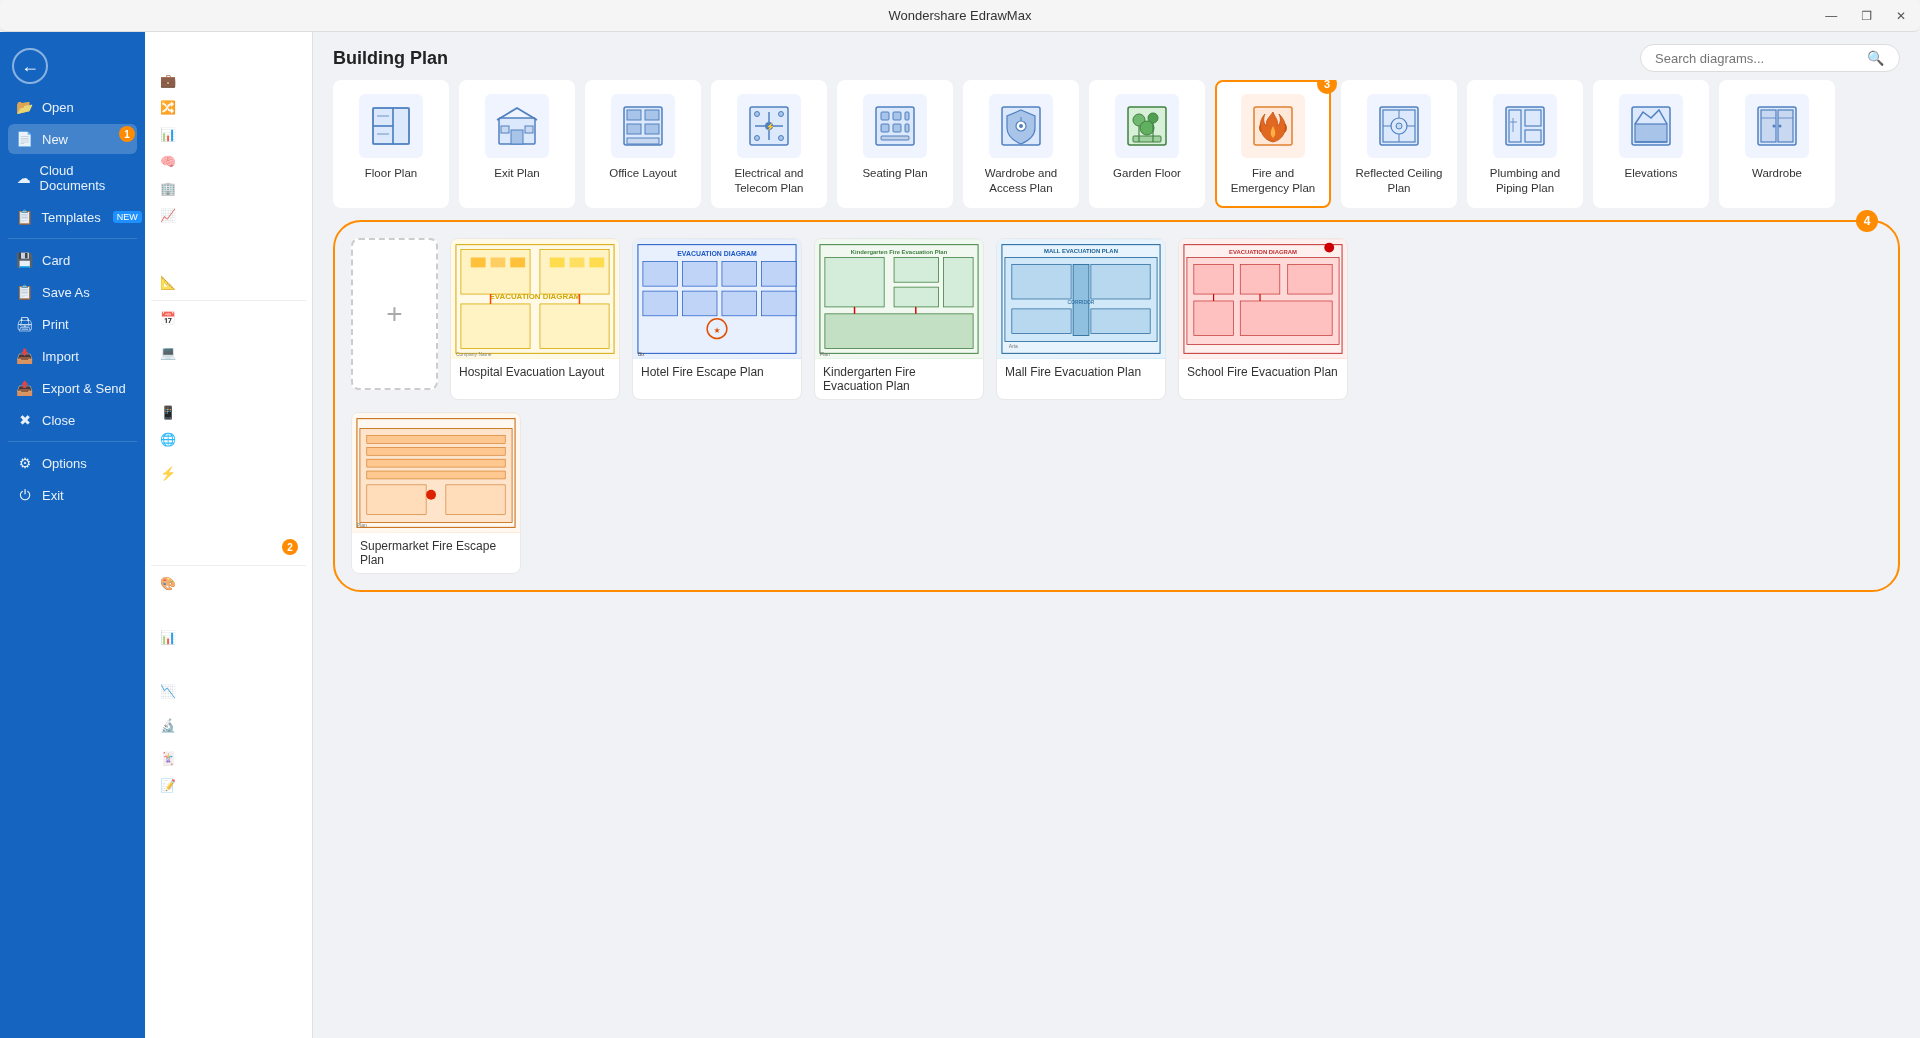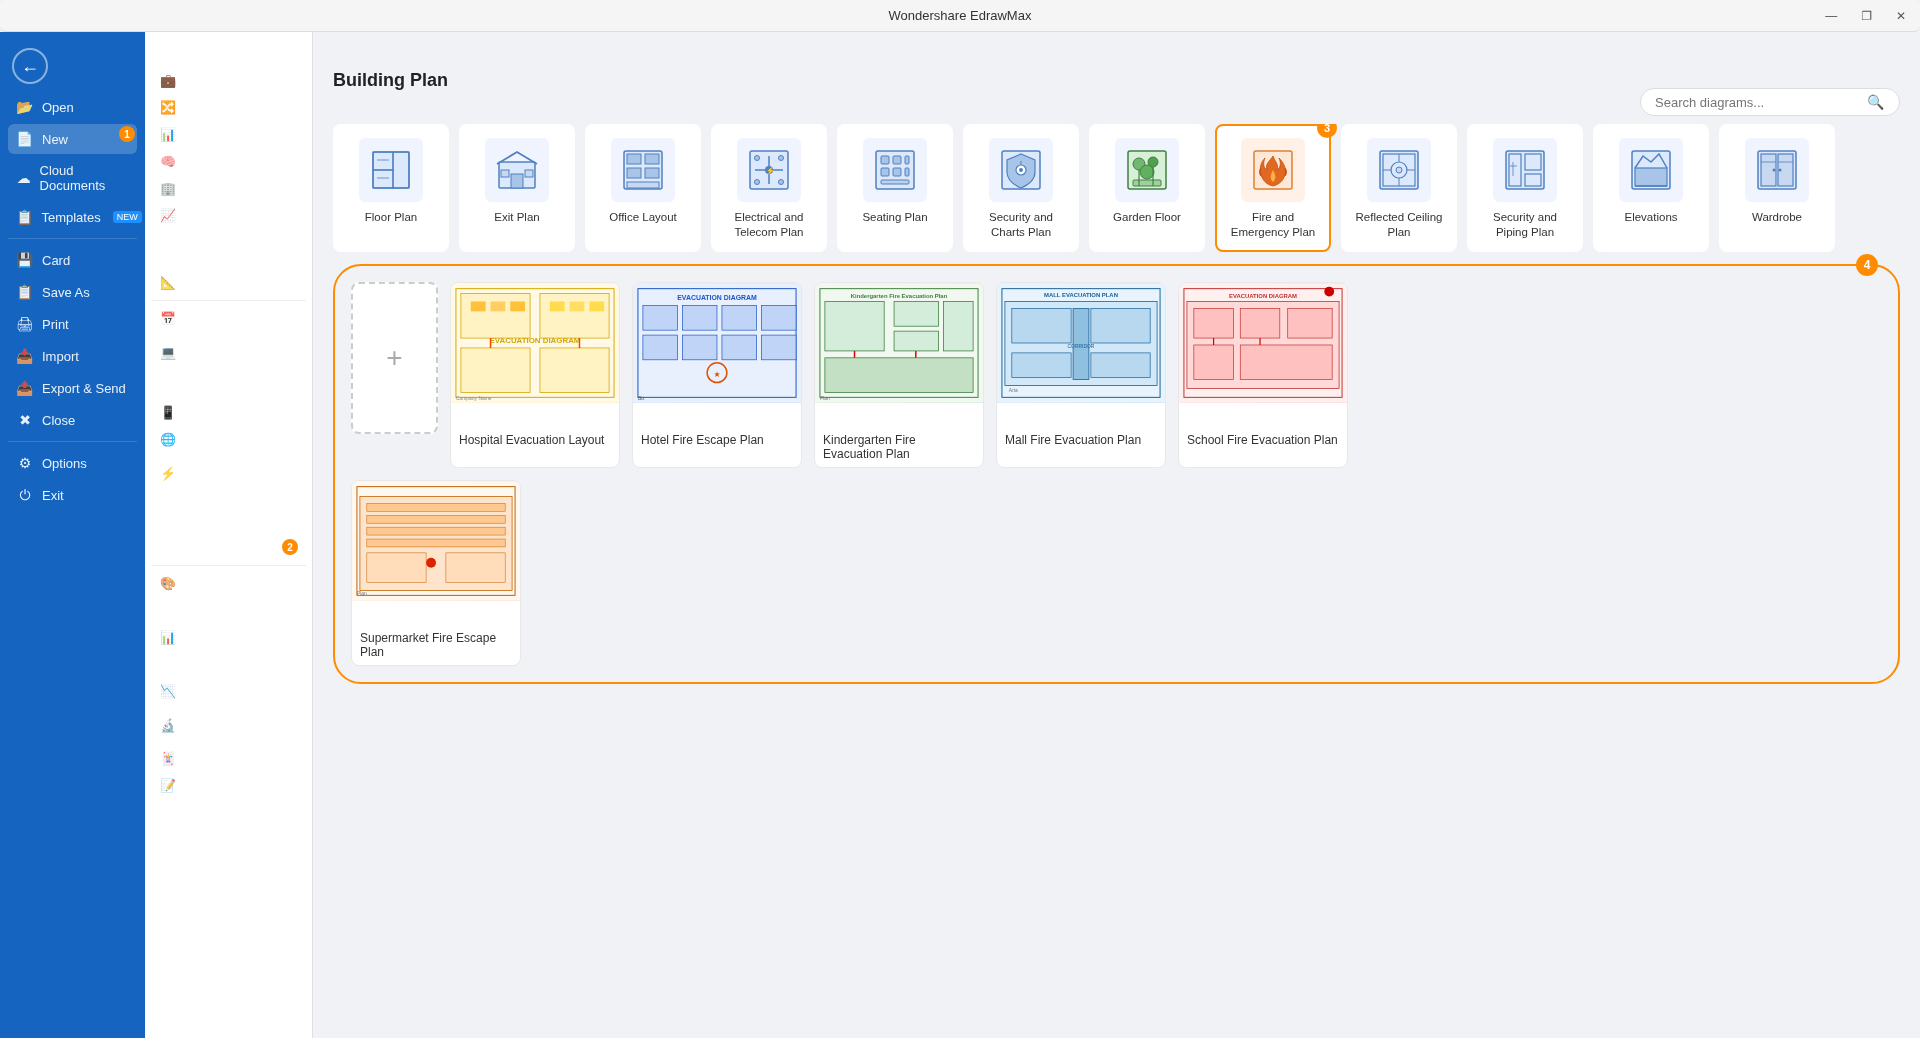--- a/index.html
+++ b/index.html
@@ -130,21 +130,20 @@
     }
     .search-box {
       display: flex;
       align-items: center;
       background: white;
       border: 1px solid #ddd;
       border-radius: 20px;
       padding: 5px 14px;
       width: 260px;
       gap: 8px;
-      margin-top: 44px;
     }
     .search-input {
       border: none;
       outline: none;
       font-size: 13px;
       color: #555;
       flex: 1;
       background: transparent;
     }
     .search-icon-wrap { color: #999; font-size: 14px; cursor: pointer; }
@@ -238,21 +237,20 @@
       width: 100%; height: 120px;
       background: #e8edf5;
       display: flex; align-items: flex-start; justify-content: center;
       overflow: hidden;
     }
     .featured-card-label {
       padding: 6px 8px;
       font-size: 12px;
       color: #333;
       font-weight: 500;
-      margin-top: 24px;
     }
     .new-card {
       width: 87px;
       height: 152px;
       background: white;
       border-radius: 8px;
       border: 2px dashed #ccc;
       display: flex; align-items: center; justify-content: center;
       cursor: pointer;
       font-size: 28px;
@@ -563,21 +561,21 @@
           <div class="template-card">
             <div class="template-icon-wrap">
               <svg viewBox="0 0 44 44">
                 <rect x="3" y="3" width="38" height="38" rx="2" fill="#dce8fb" stroke="#5080c0" stroke-width="1.5"></rect>
                 <path d="M22 6 L36 12 L36 24 Q36 34 22 40 Q8 34 8 24 L8 12 Z" fill="#a8c4e8" stroke="#5080c0" stroke-width="1.2"></path>
                 <circle cx="22" cy="22" r="5" fill="white" stroke="#5080c0" stroke-width="1.2"></circle>
                 <circle cx="22" cy="22" r="2" fill="#5080c0"></circle>
                 <line x1="22" y1="17" x2="22" y2="13" stroke="#5080c0" stroke-width="1"></line>
               </svg>
             </div>
-            <span class="template-label">Security and Charts Plan</span>
+            <span class="template-label">Wardrobe and Access Plan</span>
           </div>
 
           <div class="template-card">
             <div class="template-icon-wrap">
               <svg viewBox="0 0 44 44">
                 <rect x="3" y="3" width="38" height="38" rx="2" fill="#d8f0d8" stroke="#408040" stroke-width="1.5"></rect>
                 <circle cx="14" cy="16" r="6" fill="#70b870" stroke="#408040" stroke-width="1"></circle>
                 <circle cx="28" cy="14" r="5" fill="#50a050" stroke="#408040" stroke-width="1"></circle>
                 <circle cx="22" cy="24" r="7" fill="#60b060" stroke="#408040" stroke-width="1"></circle>
                 <rect x="8" y="32" width="28" height="6" rx="1" fill="#a0d0a0" stroke="#408040" stroke-width="1"></rect>
@@ -620,21 +618,21 @@
             <div class="template-icon-wrap">
               <svg viewBox="0 0 44 44">
                 <rect x="3" y="3" width="38" height="38" rx="2" fill="#dce8fb" stroke="#5080c0" stroke-width="1.5"></rect>
                 <rect x="6" y="6" width="12" height="32" fill="none" stroke="#5080c0" stroke-width="1.2"></rect>
                 <rect x="22" y="6" width="16" height="16" fill="none" stroke="#5080c0" stroke-width="1.2"></rect>
                 <rect x="22" y="26" width="16" height="12" fill="none" stroke="#5080c0" stroke-width="1.2"></rect>
                 <line x1="10" y1="14" x2="10" y2="28" stroke="#5080c0" stroke-width="0.8"></line>
                 <line x1="7" y1="18" x2="14" y2="18" stroke="#5080c0" stroke-width="0.8"></line>
               </svg>
             </div>
-            <span class="template-label">Security and Piping Plan</span>
+            <span class="template-label">Plumbing and Piping Plan</span>
           </div>
 
           <div class="template-card">
             <div class="template-icon-wrap">
               <svg viewBox="0 0 44 44">
                 <rect x="3" y="3" width="38" height="38" rx="2" fill="#dce8fb" stroke="#5080c0" stroke-width="1.5"></rect>
                 <rect x="6" y="20" width="32" height="18" fill="#a8c4e8" stroke="#5080c0" stroke-width="1.2"></rect>
                 <polyline points="6,20 14,8 22,14 30,6 38,20" fill="none" stroke="#5080c0" stroke-width="1.5"></polyline>
                 <line x1="6" y1="38" x2="38" y2="38" stroke="#5080c0" stroke-width="1.5"></line>
               </svg>

